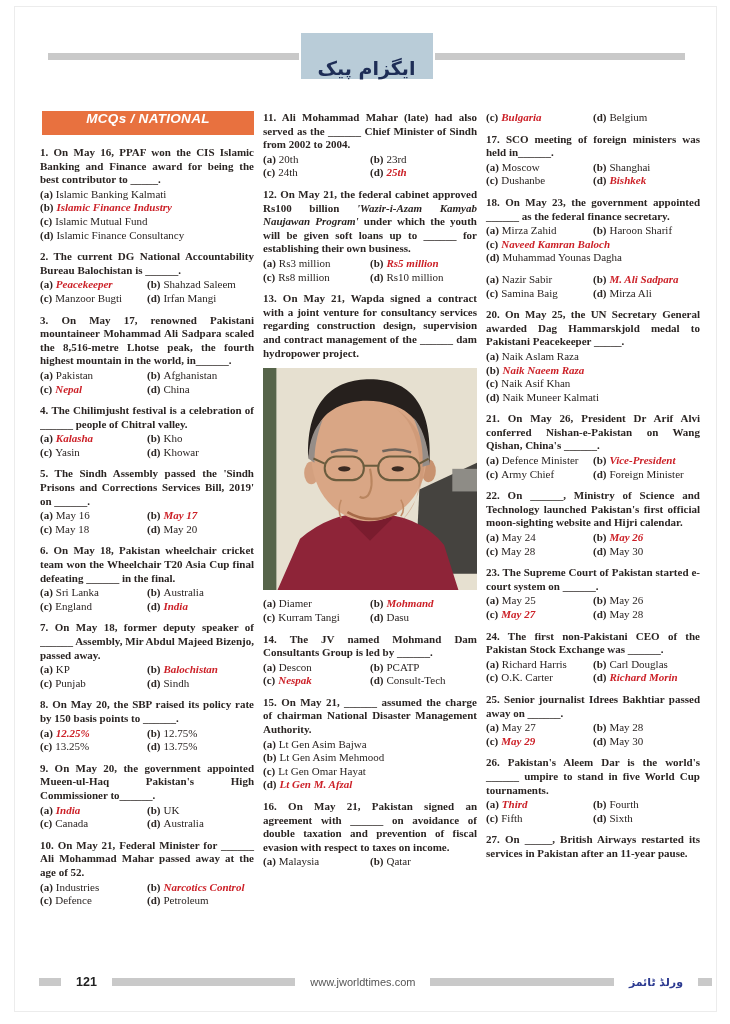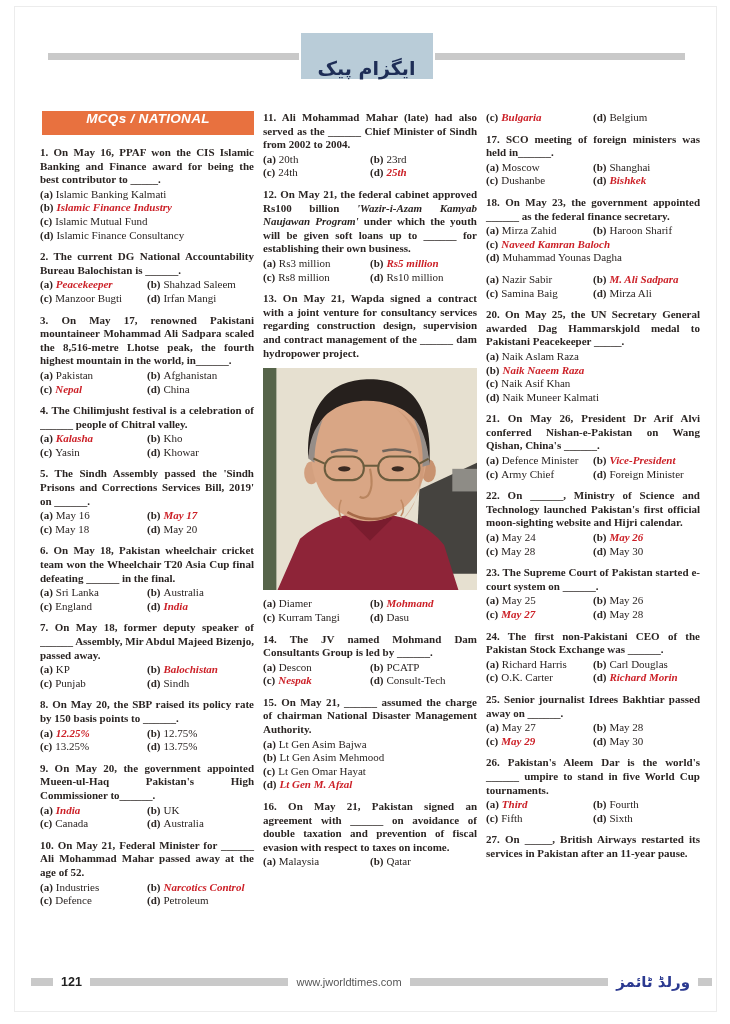--- a/index.html
+++ b/index.html
@@ -46,27 +46,27 @@
   .opt.half{flex:0 0 50%;}
   .opt.full{flex:0 0 100%;}
   .opt-label{font-weight:bold;margin-right:3px;}
   .opt-val{font-weight:normal;}
   .opt-val.ans{color:var(--answer-red,#cc2027);font-style:italic;font-weight:600;}
 
   .photo-wrap{margin:5px 0 7px 0;}
   .photo-wrap svg{display:block;width:100%;height:auto;}
 
   
-  .pagefoot{position:absolute;left:31px;right:18px;bottom:34px;height:16px;display:flex;align-items:center;gap:8px;}
+  .pagefoot{position:absolute;left:39px;right:18px;bottom:34px;height:16px;display:flex;align-items:center;gap:15px;}
   .pagefoot .grow{flex:1;height:8px;}
   .pagefoot .seg-s{width:22px;height:8px;flex:0 0 auto;}
   .pagefoot .seg-xs{width:14px;height:8px;flex:0 0 auto;}
   .pageno{font-family:"Liberation Sans",sans-serif;font-weight:bold;font-size:12.5px;color:#222;}
   .site{font-family:"Liberation Sans",sans-serif;font-size:11px;color:#555;}
-  .brand{font-family:"DejaVu Sans",sans-serif;font-weight:bold;font-size:15px;color:var(--footer-blue,#2b3990);direction:rtl;}
+  .brand{font-family:"DejaVu Sans",sans-serif;font-weight:bold;font-size:11px;color:var(--footer-blue,#2b3990);direction:rtl;}
 </style>
 </head>
 <body>
 
 <div class="page">
   <div class="page-frame"></div>
 
   <header class="masthead">
     <div class="rule"></div>
     <div class="masthead-box">

